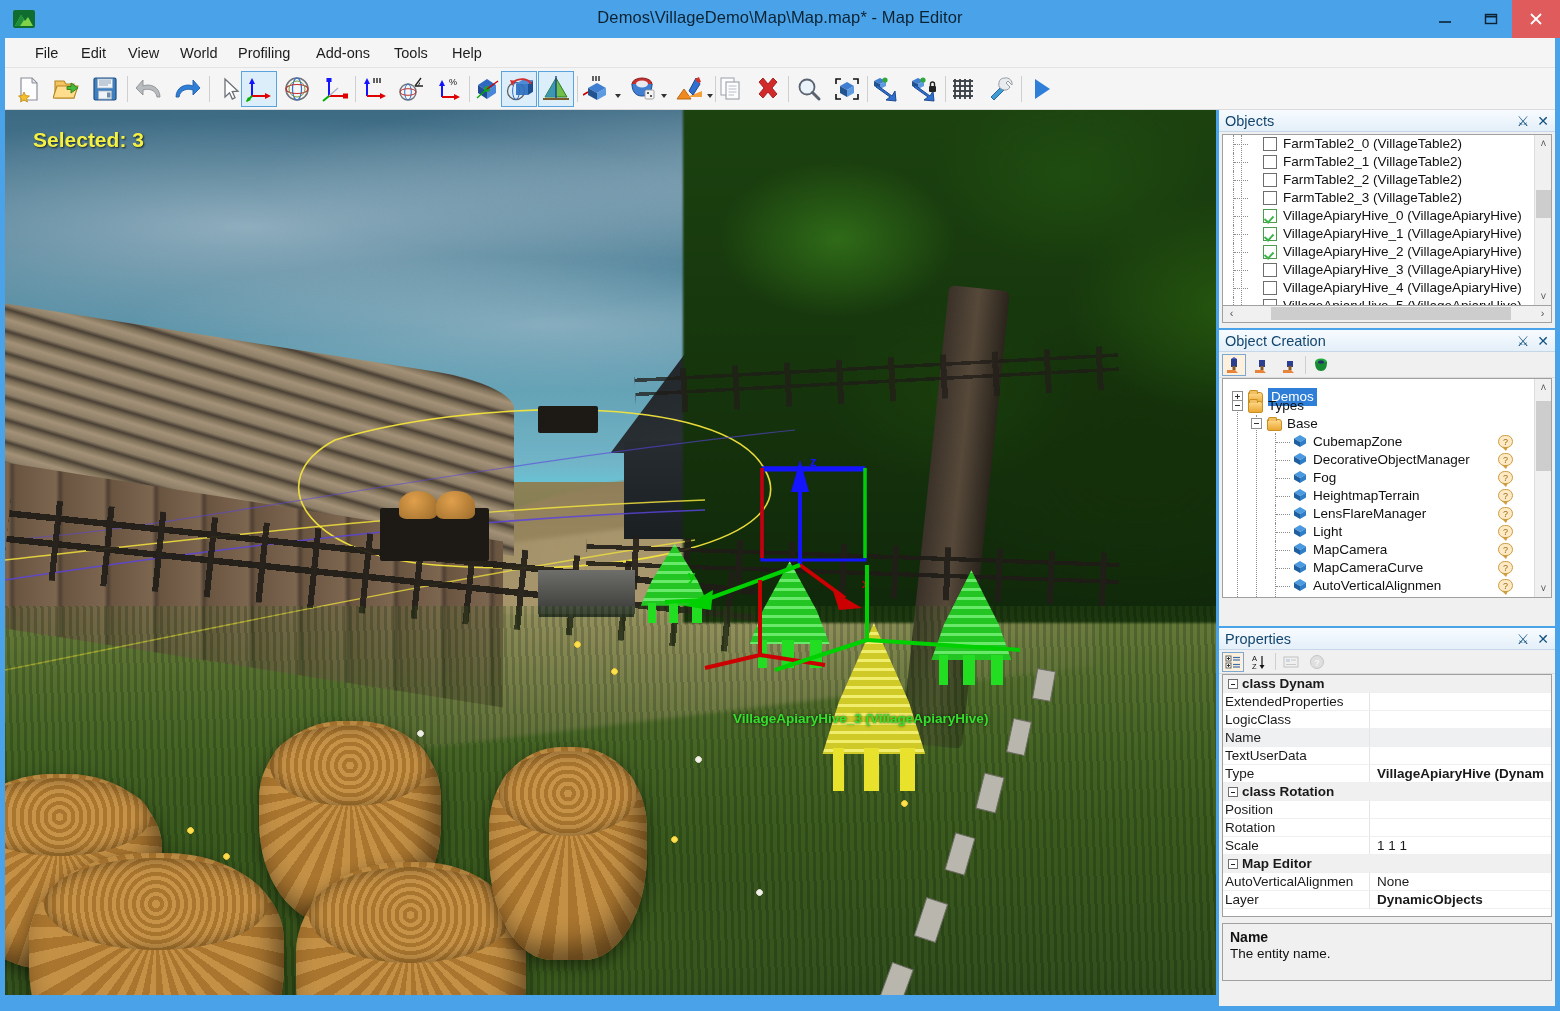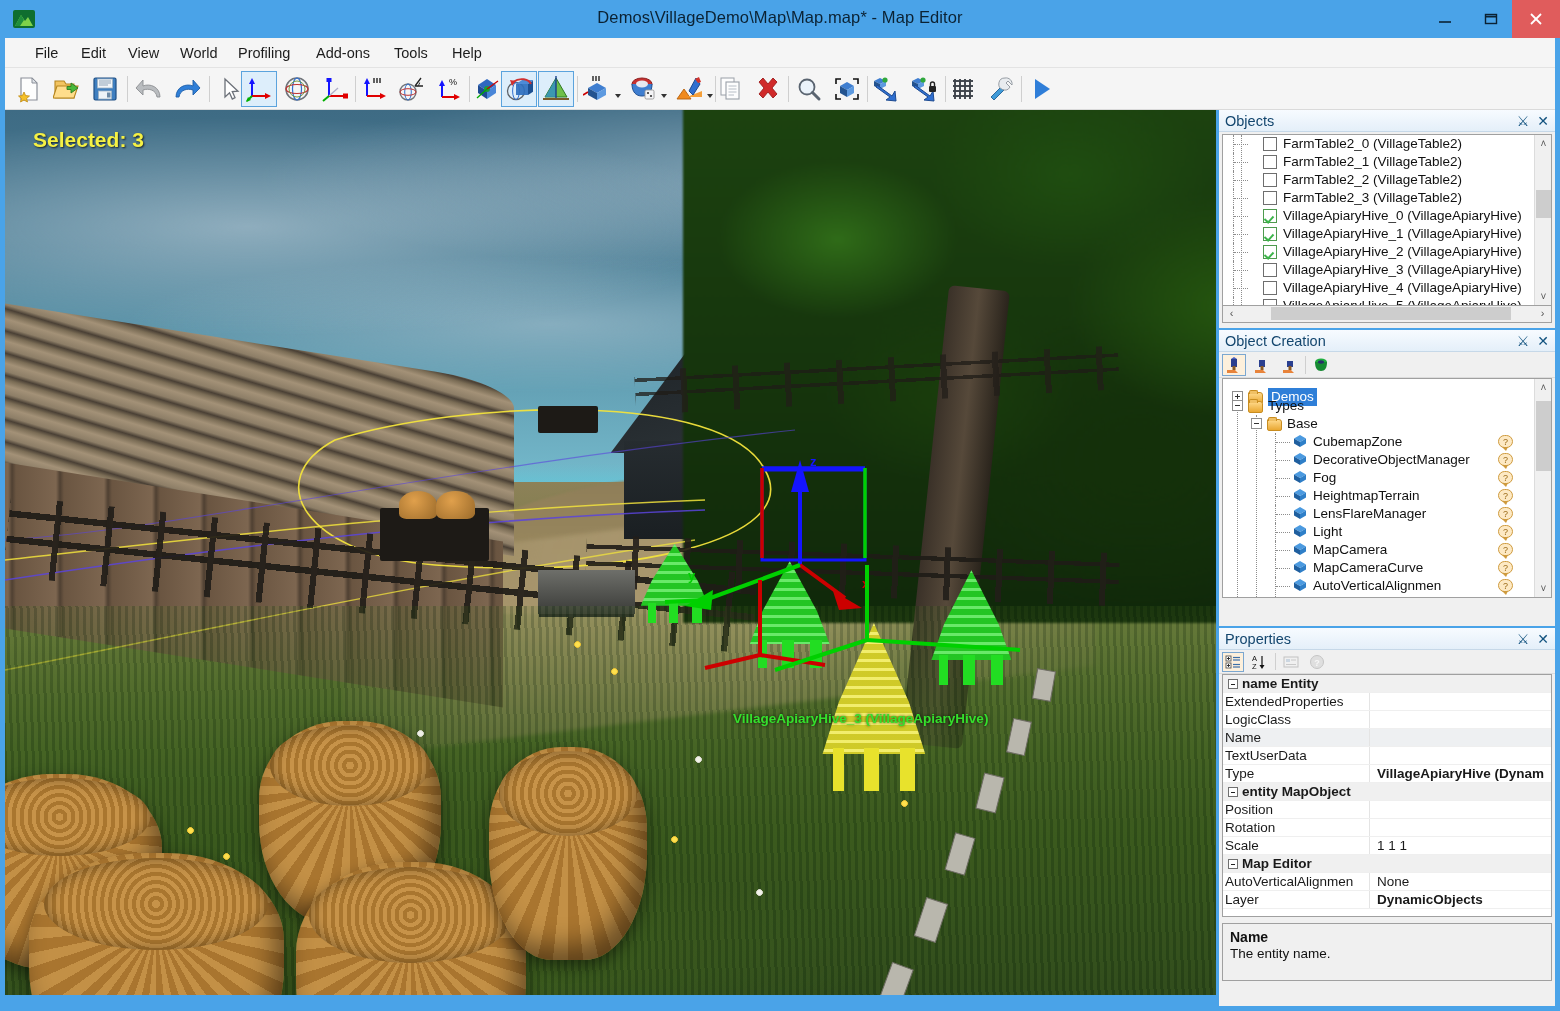--- a/index.html
+++ b/index.html
@@ -1182,21 +1182,21 @@
         <svg width="16" height="16" viewBox="0 0 16 16" opacity=".5">
           <circle cx="8" cy="8" r="6.5" fill="#cfcfcf" stroke="#9a9a9a" stroke-width="1"></circle>
           <text x="5.3" y="11.5" font-size="9" font-weight="bold" font-family="Liberation Sans, sans-serif" fill="#fff">?</text>
         </svg>
       </div>
     </div>
 
     <div class="propgrid" style="margin:0 3px;height:243px">
       <div class="prow cat" style="top:0;position:absolute;width:100%">
         <span class="exp"></span>
-        <span class="pname">name Entity</span>
+        <span class="pname">class Dynam</span>
       </div>
       <div class="prow" style="top:18px;position:absolute;width:100%">
         <span class="vsep"></span>
         <span class="pname">ExtendedProperties</span>
         <span class="pval"></span>
       </div>
       <div class="prow" style="top:36px;position:absolute;width:100%">
         <span class="vsep"></span>
         <span class="pname">LogicClass</span>
         <span class="pval"></span>
@@ -1211,21 +1211,21 @@
         <span class="pname">TextUserData</span>
         <span class="pval"></span>
       </div>
       <div class="prow" style="top:90px;position:absolute;width:100%">
         <span class="vsep"></span>
         <span class="pname">Type</span>
         <span class="pval b">VillageApiaryHive (Dynam</span>
       </div>
       <div class="prow cat" style="top:108px;position:absolute;width:100%">
         <span class="exp"></span>
-        <span class="pname">entity MapObject</span>
+        <span class="pname">class Rotation</span>
       </div>
       <div class="prow" style="top:126px;position:absolute;width:100%">
         <span class="vsep"></span>
         <span class="pname">Position</span>
         <span class="pval"></span>
       </div>
       <div class="prow" style="top:144px;position:absolute;width:100%">
         <span class="vsep"></span>
         <span class="pname">Rotation</span>
         <span class="pval"></span>

